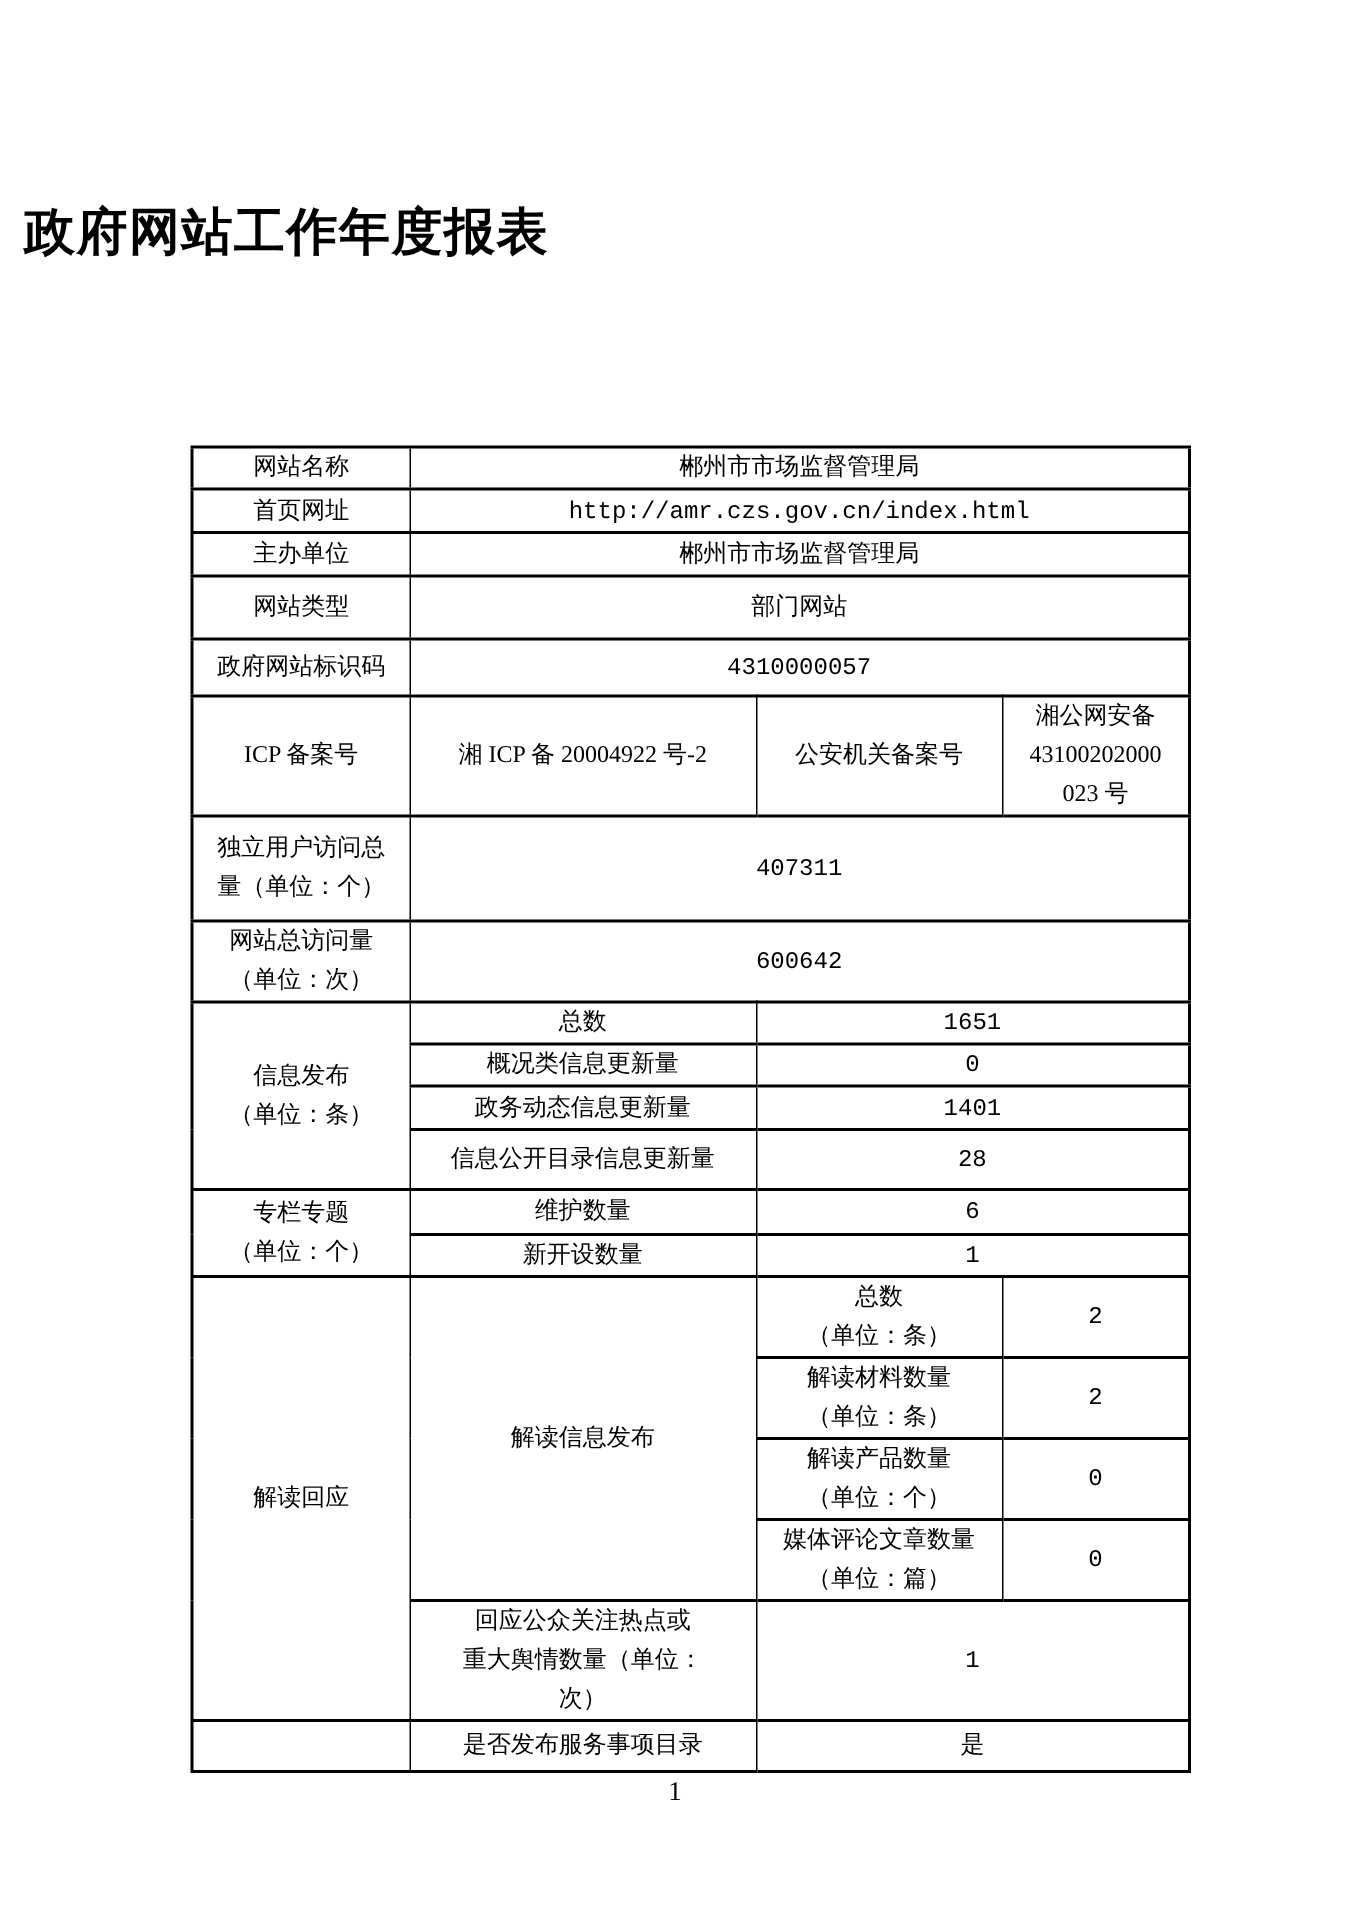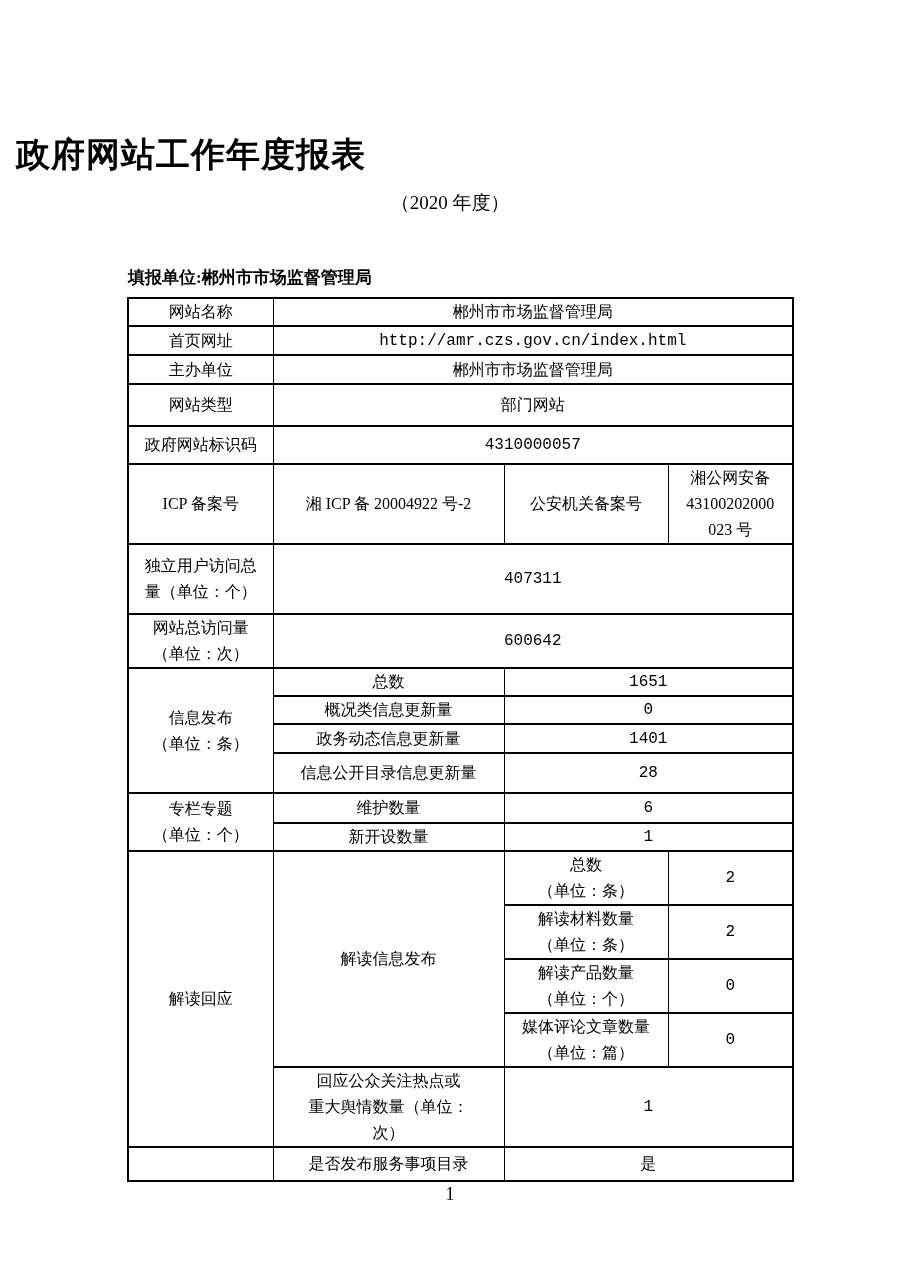--- a/index.html
+++ b/index.html
@@ -77,22 +77,20 @@
     text-align: center;
     font-size: 18px;
   }
 </style>
 </head>
 <body>
 
 <div class="page">
 
   <h1 class="doc-title">政府网站工作年度报表</h1>
-  <div class="doc-subtitle">（2020 年度）</div>
-  <div class="reporting-unit">填报单位:郴州市市场监督管理局</div>
 
   <table class="report">
     <colgroup>
       <col style="width:145px">
         <col style="width:231px">
         <col style="width:164px">
         <col style="width:125px">
     </colgroup>
     <tbody>
       <tr style="height:28px">

